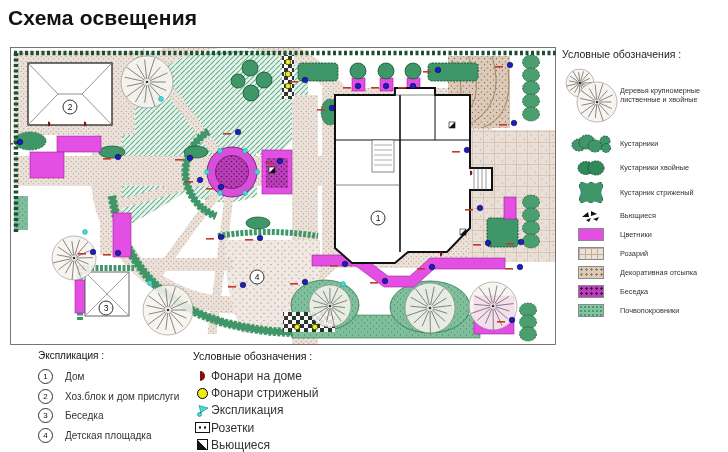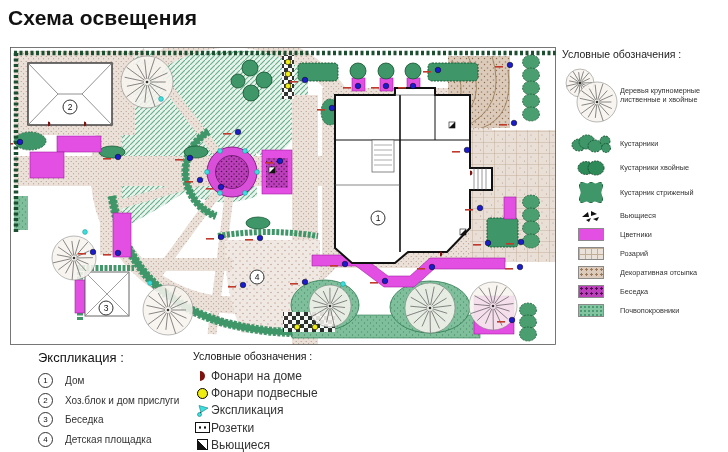--- a/index.html
+++ b/index.html
@@ -20,21 +20,21 @@
   .sw-gravel{background-color:#ebe1d9;background-image:radial-gradient(circle,#a98f7b .8px,transparent 1px);background-size:4px 4px;}
   .sw-flower{background:#e34fe3;}
   .sw-pave{background-color:#eae1d8;background-image:linear-gradient(#c2ad97 1px,transparent 1px),linear-gradient(90deg,#c2ad97 1px,transparent 1px);background-size:6px 6px;}
   .sw-decor{background-color:#dccaba;background-image:radial-gradient(circle,#9c7a5c 1px,transparent 1.2px);background-size:5px 5px;}
   .sw-rosary{background-color:#bb3fbb;background-image:radial-gradient(circle,#4e0d4e 1.1px,transparent 1.3px);background-size:5px 5px;}
   .sw-ground{background-color:#82c5a0;background-image:radial-gradient(circle,#4c9a74 .9px,transparent 1.1px);background-size:4px 4px;}
   .sw-trim{width:22px;height:19px;background:#3f9668;border:1.5px solid #1b5c36;clip-path:polygon(0 15%,8% 0,35% 7%,50% 0,68% 7%,92% 0,100% 15%,93% 50%,100% 85%,92% 100%,65% 93%,50% 100%,32% 93%,8% 100%,0 85%,7% 50%);}
 
   
   .explication{position:absolute;left:38px;top:350px;width:150px;}
-  .ex-header{font-size:13px;margin-bottom:8px;}
+  .ex-header{font-size:10px;margin-bottom:8px;}
   .ex-row{display:flex;align-items:center;margin-bottom:4.5px;}
   .ex-num{width:13px;height:13px;border:1px solid #333;border-radius:50%;font-size:8px;display:flex;align-items:center;justify-content:center;margin-right:12px;flex:0 0 13px;}
   .ex-label{font-size:10px;color:#333;}
 
   
   .legend-light{position:absolute;left:193px;top:350px;width:180px;}
   .ll-header{font-size:10.5px;margin-bottom:7px;}
   .ll-row{display:flex;align-items:center;margin-bottom:3.2px;min-height:10px;}
   .ll-ic{width:18px;flex:0 0 18px;display:flex;justify-content:center;align-items:center;}
   .ll-label{font-size:12px;color:#333;}
@@ -555,21 +555,21 @@
     <div class="ll-row">
       <span class="ll-ic">
           <span class="ic-house-lamp"></span>
         </span>
       <span class="ll-label">Фонари на доме</span>
     </div>
     <div class="ll-row">
       <span class="ll-ic">
           <span class="ic-pendant"></span>
         </span>
-      <span class="ll-label">Фонари подвесные</span>
+      <span class="ll-label">Фонари стриженый</span>
     </div>
     <div class="ll-row">
       <span class="ll-ic">
         <svg width="13" height="13" viewBox="0 0 13 13">
           <line x1="2" y1="11" x2="9" y2="4" stroke="#111" stroke-width="1"></line>
           <polygon points="3,1.5 12,4 5,8.5" fill="#3fdede" stroke="#0b7d7d" stroke-width="0.6"></polygon>
           <circle cx="3.5" cy="10.5" r="2" fill="#3fdede" stroke="#0b7d7d" stroke-width="0.6"></circle>
         </svg>
       </span>
       <span class="ll-label">Экспликация</span>

